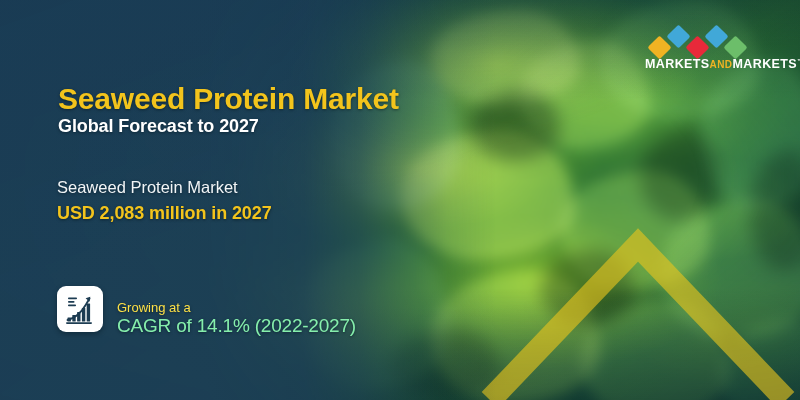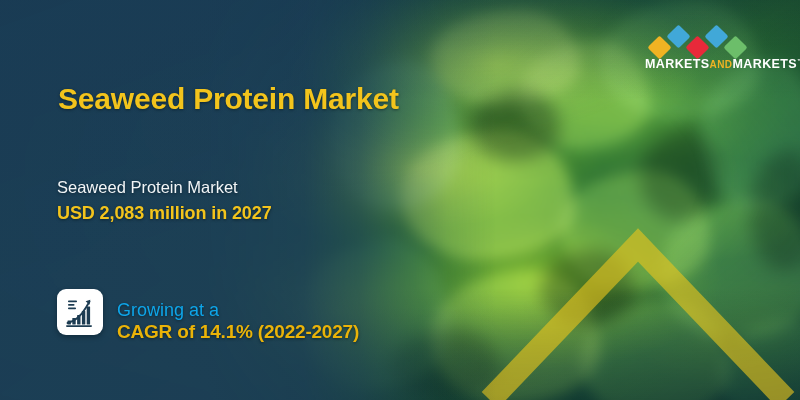--- a/index.html
+++ b/index.html
@@ -150,29 +150,29 @@
     background: #ffffff;
     border-radius: 9px;
     display: flex;
     align-items: center;
     justify-content: center;
     box-shadow: 0 2px 5px rgba(0,15,25,0.4);
     flex: none;
   }
   .cagr-text { line-height: 1.18; }
   .cagr-top {
-    font-size: 18px;
-    color: #0ea5e9;
+    font-size: 13px;
+    color: #fde047;
     text-shadow: 0 1px 3px rgba(0,20,30,0.6);
     margin-top: 20px;
   }
   .cagr-main {
     font-size: 19px;
-    font-weight: bold;
-    color: #eab308;
+    font-weight: normal;
+    color: #86efac;
     letter-spacing: -0.2px;
     text-shadow: 0 1px 3px rgba(0,20,30,0.6);
   }
 </style>
 </head>
 <body>
 
 <div class="banner">
 
   <div class="photo-base">
@@ -211,20 +211,21 @@
       <span class="dia" style="left:44px; top:13px; background:#e8293a;"></span>
       <span class="dia" style="left:63px; top:2px;  background:#41a8d8;"></span>
       <span class="dia" style="left:82px; top:13px; background:#6cbe6a;"></span>
     </div>
     <div class="wordmark"><span>MARKETS</span><span class="and" style="color:#f0b323">AND</span><span>MARKETS</span><span class="tm">™</span></div>
   </div>
 
   <div class="content">
 
     <h1 class="title">Seaweed Protein Market</h1>
+    <h2 class="subtitle">Global Forecast to 2027</h2>
 
     <div class="stat">
       <div class="stat-line">Seaweed Protein Market</div>
       <div class="stat-highlight">USD 2,083 million in 2027</div>
     </div>
 
     <div class="cagr">
       <div class="cagr-icon">
         <svg width="34" height="34" viewBox="0 0 34 34">
 

